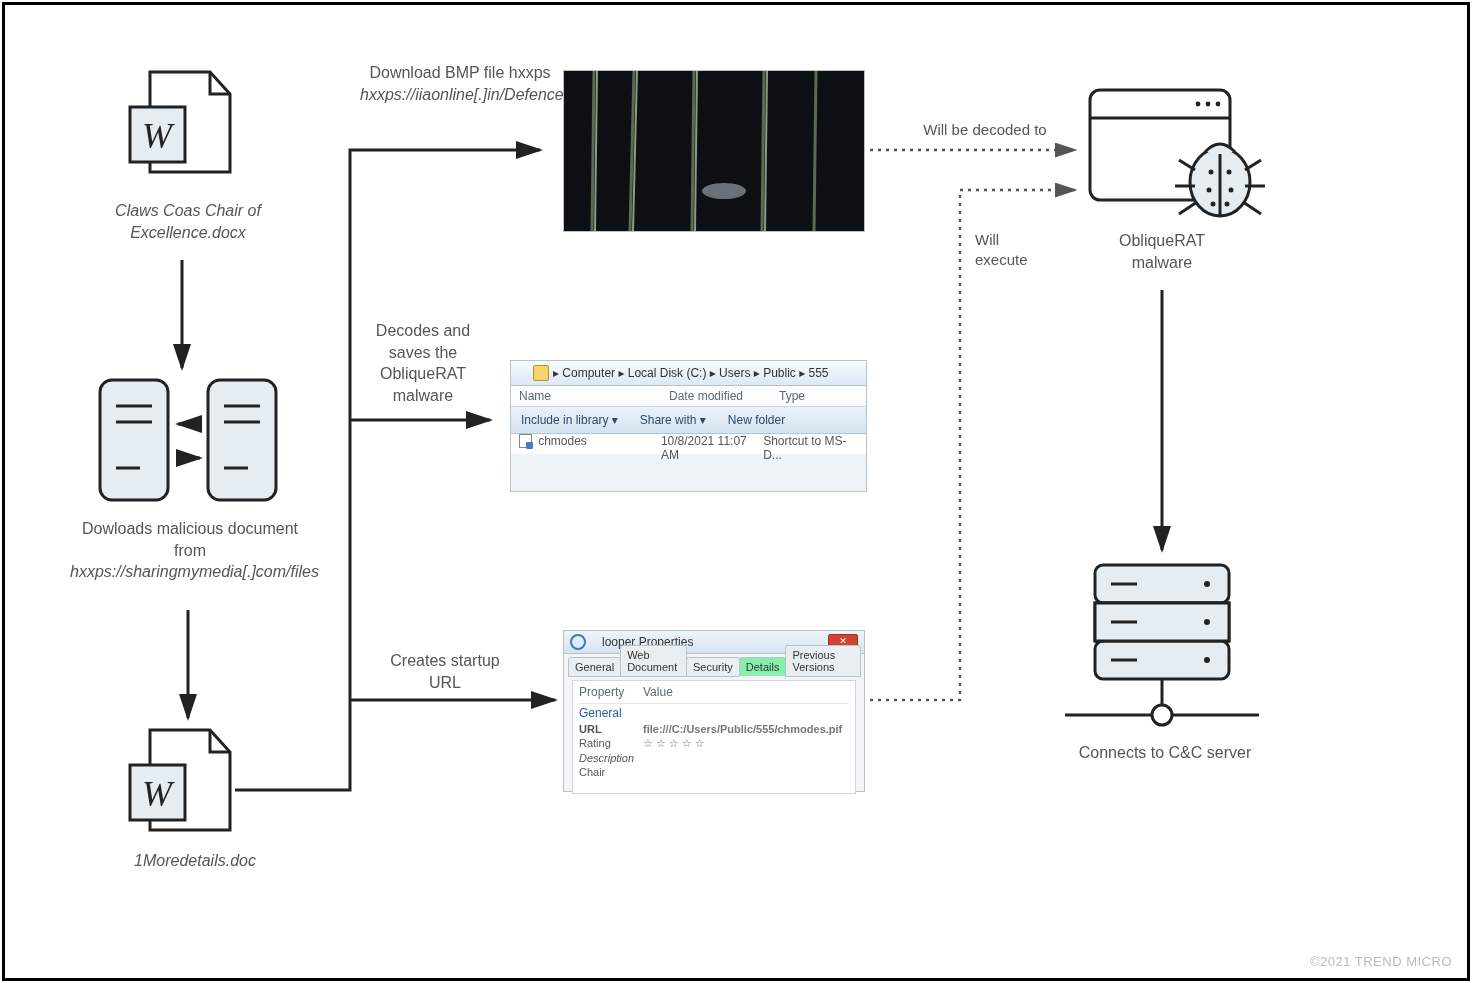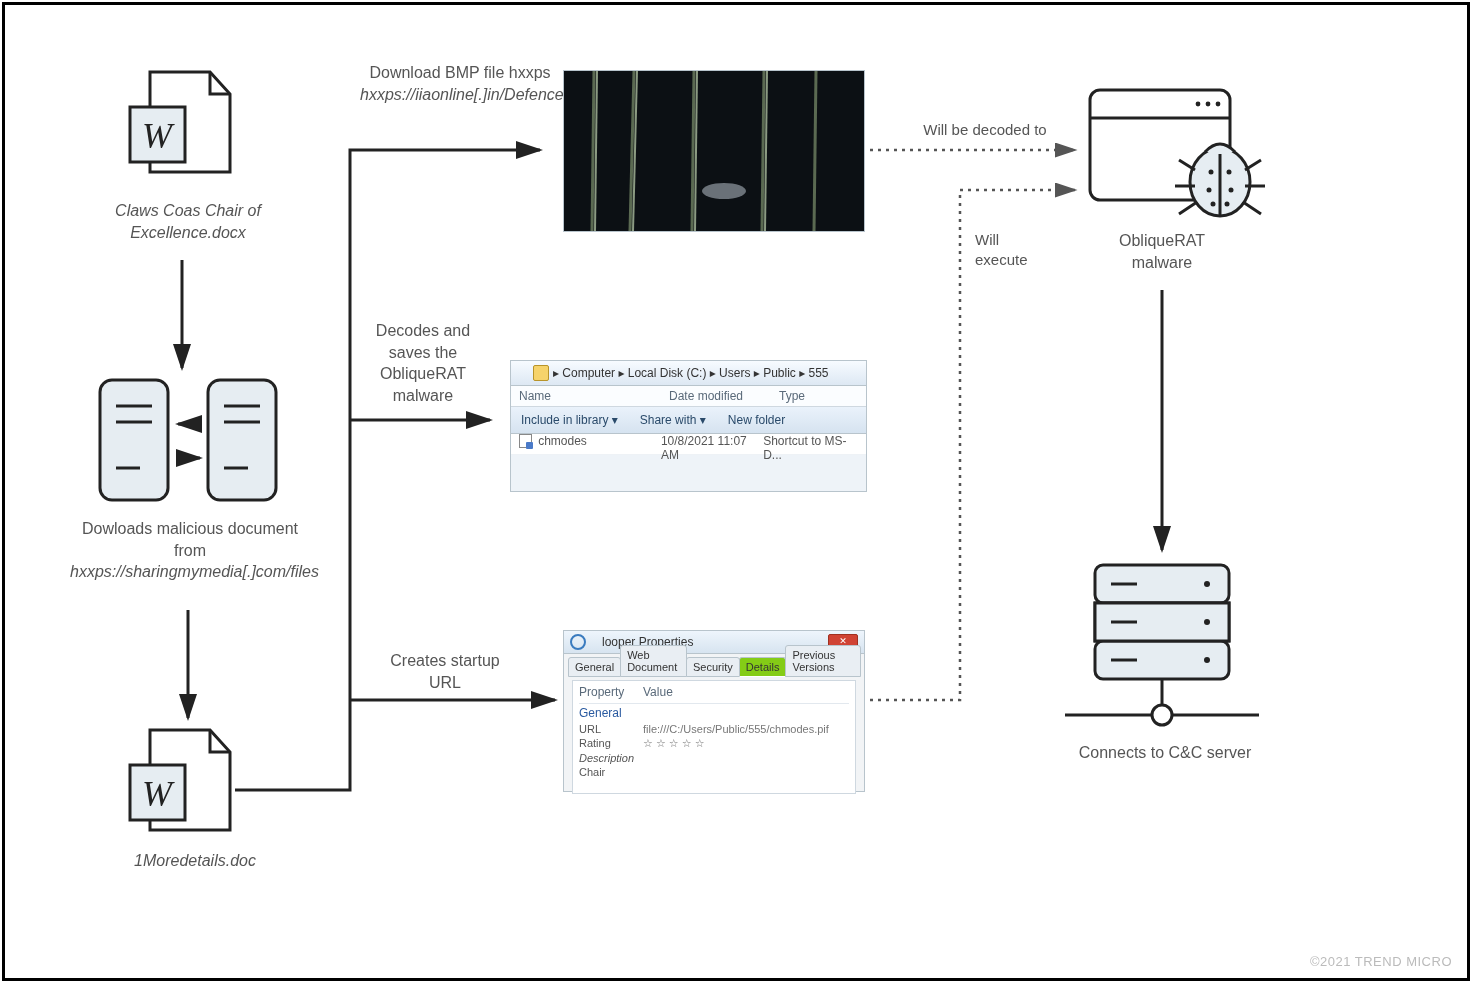--- a/index.html
+++ b/index.html
@@ -179,31 +179,31 @@
     <span style="display:flex;align-items:center;gap:16px">
         <span style="width:12px;height:12px;border:2px solid #3a7bbf;border-radius:50%"></span>
         <span>looper Properties</span>
       </span>
     <span style="width:28px;height:14px;background:#d04334;border:1px solid #a03020;border-radius:2px;color:#fff;font-size:9px;text-align:center;line-height:13px">✕</span>
   </div>
   <div style="height:22px;display:flex;align-items:flex-end;padding:0 4px;gap:0;background:#f2f4f6" id="ptabs">
       <span style="font-size: 11px; padding: 3px 6px; border: 1px solid rgb(184, 196, 204); background: rgb(233, 238, 243); margin-right: -1px; border-radius: 3px 3px 0px 0px; position: relative; top: 1px;">General</span>
       <span style="font-size: 11px; padding: 3px 6px; border: 1px solid rgb(184, 196, 204); background: rgb(233, 238, 243); margin-right: -1px; border-radius: 3px 3px 0px 0px; position: relative; top: 1px;">Web Document</span>
       <span style="font-size: 11px; padding: 3px 6px; border: 1px solid rgb(184, 196, 204); background: rgb(233, 238, 243); margin-right: -1px; border-radius: 3px 3px 0px 0px; position: relative; top: 1px;">Security</span>
-      <span style="font-size: 11px; padding: 3px 6px; border-width: 1px; border-style: solid; border-color: rgb(184, 196, 204) rgb(184, 196, 204) rgb(255, 255, 255); border-image: initial; background: #84cc16; margin-right: -1px; border-radius: 3px 3px 0px 0px; position: relative; top: 1px;">Details</span>
+      <span style="font-size: 11px; padding: 3px 6px; border-width: 1px; border-style: solid; border-color: rgb(184, 196, 204) rgb(184, 196, 204) rgb(255, 255, 255); border-image: initial; background: #86efac; margin-right: -1px; border-radius: 3px 3px 0px 0px; position: relative; top: 1px;">Details</span>
       <span style="font-size: 11px; padding: 3px 6px; border: 1px solid rgb(184, 196, 204); background: rgb(233, 238, 243); margin-right: -1px; border-radius: 3px 3px 0px 0px; position: relative; top: 1px;">Previous Versions</span>
     </div>
   <div style="margin:4px 8px 0 8px;border:1px solid #cfd8e0;background:#fff;height:104px;padding:4px 6px;overflow:hidden">
     <div style="display:flex;color:#5a6a7a;border-bottom:1px solid #e2e8ee;padding-bottom:4px">
       <span style="width:64px">Property</span>
       <span>Value</span>
     </div>
     <div style="color:#2a5aa0;padding:2px 0">General</div>
     <div id="prows">
-        <div style="display: flex; padding: 1px 0px; color: rgb(85, 85, 85); font-size: 11px;">
+        <div style="display: flex; padding: 1px 0px; color: rgb(85, 85, 85); font-size: 11px; font-weight: bold;">
           <span style="width:64px">URL</span>
           <span style="color:#777">file:///C:/Users/Public/555/chmodes.pif</span>
         </div>
         <div style="display: flex; padding: 1px 0px; color: rgb(85, 85, 85); font-size: 11px;">
           <span style="width:64px">Rating</span>
           <span style="color:#777">☆ ☆ ☆ ☆ ☆</span>
         </div>
         <div style="display: flex; padding: 1px 0px; color: rgb(85, 85, 85); font-size: 11px; font-style: italic;">
           <span style="width:64px">Description</span>
           <span style="color:#777"></span>

